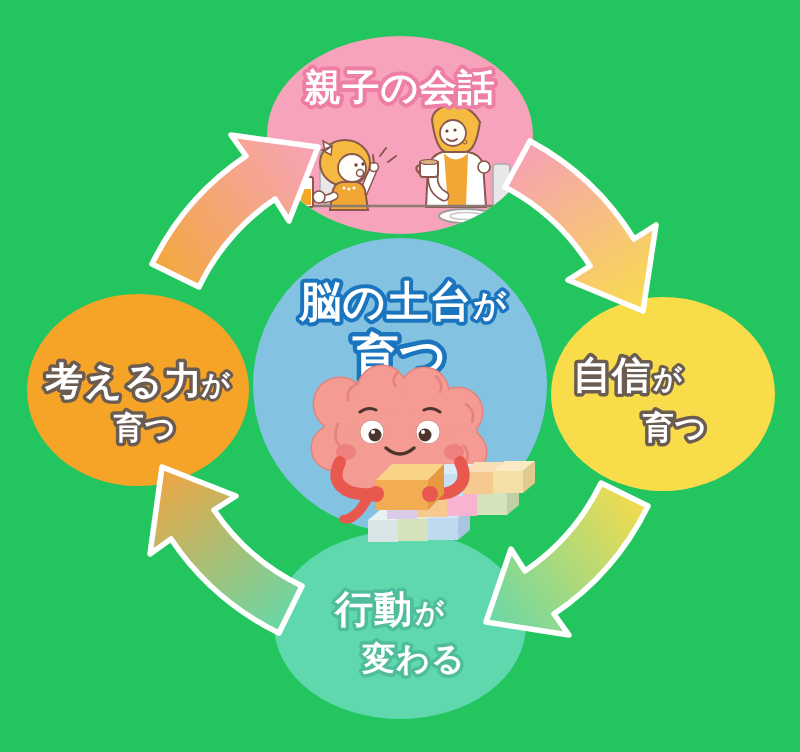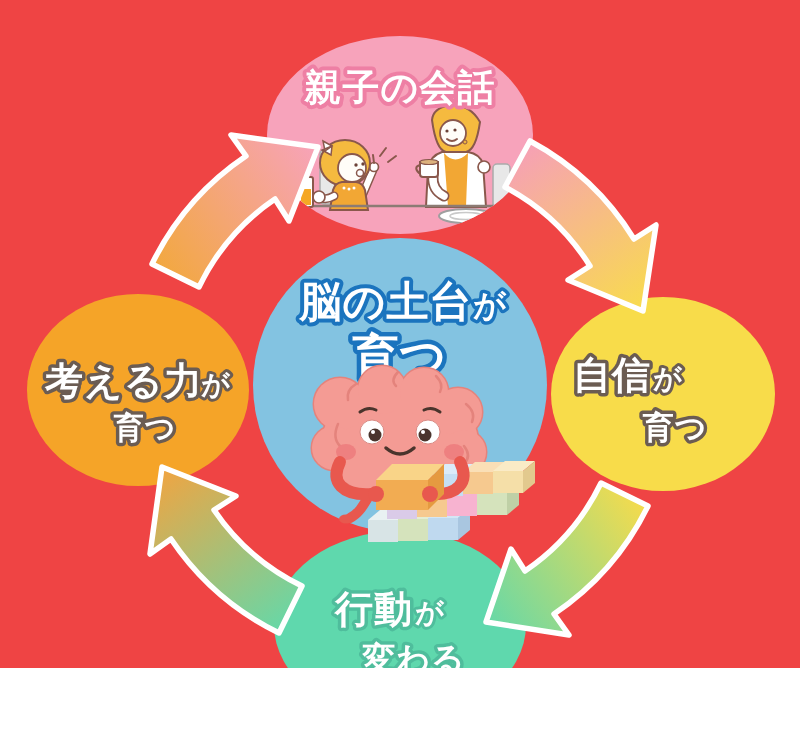--- a/index.html
+++ b/index.html
@@ -1,16 +1,16 @@
 <!DOCTYPE html>
 <html><head>
 <meta charset="utf-8">
 <style>
   html,body{margin:0;padding:0;background:#ffffff;}
-  .stage{position:relative;width:800px;height:668px;background:#ef4444;overflow:hidden;}
+  .stage{position:relative;width:800px;height:752px;background:#22c55e;overflow:hidden;}
   svg{position:absolute;left:0;top:0;}
   .lbl{font-family:"DejaVu Sans","Liberation Sans",sans-serif;font-weight:700;fill:#ffffff;
        paint-order:stroke;stroke-linejoin:round;text-anchor:middle;letter-spacing:1px;}
   .sw9{stroke-width:9px}.sw8{stroke-width:8px}.sw7{stroke-width:7px}.sw6{stroke-width:6px}
   .arrow{stroke:#ffffff;stroke-width:5.5px;stroke-linejoin:round;}
   .outline{fill:none;stroke:#8a584c;stroke-width:2px;stroke-linecap:round;}
 </style>
 </head>
 <body>
 

